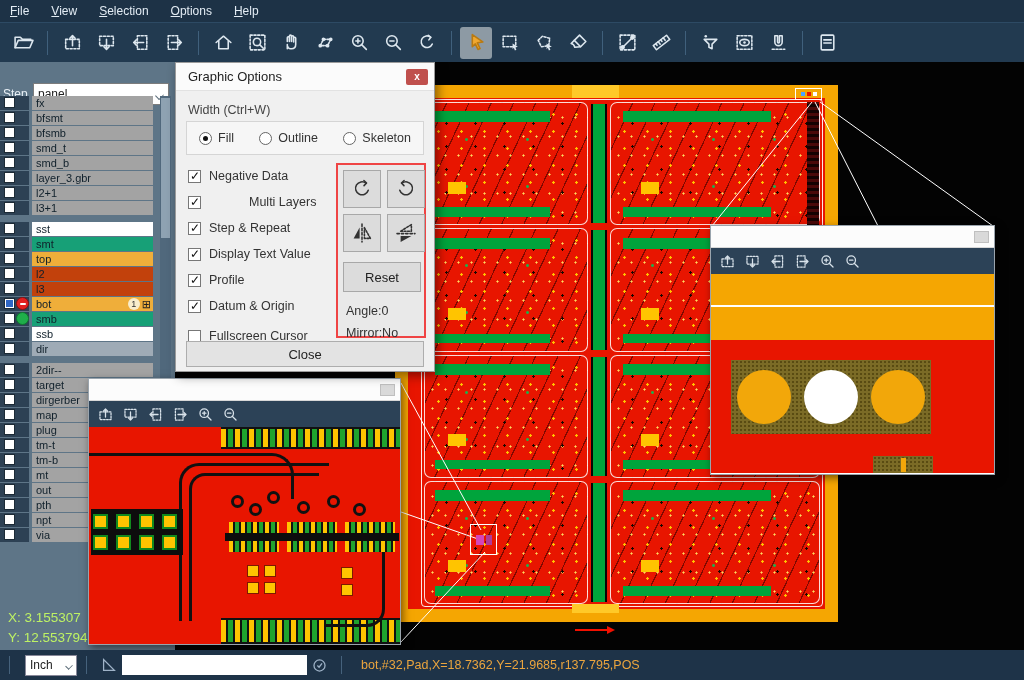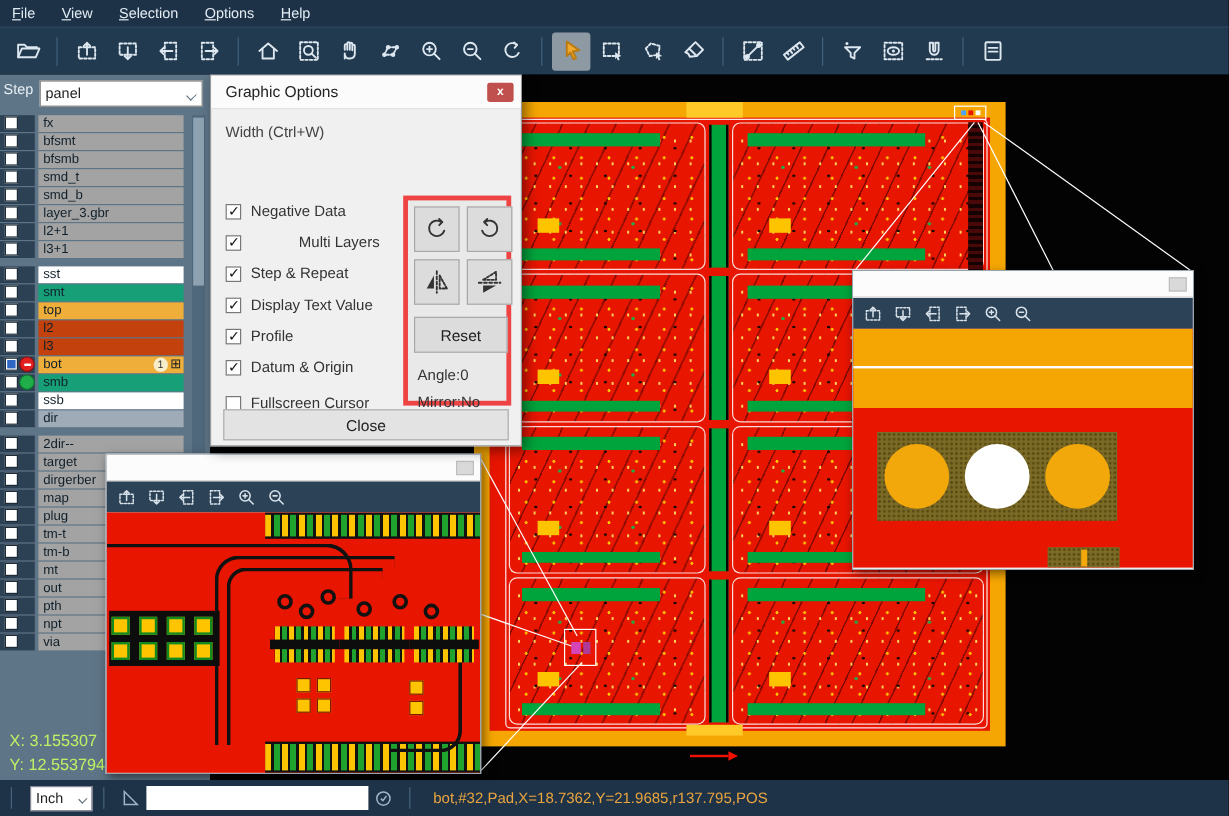--- a/index.html
+++ b/index.html
@@ -15,21 +15,21 @@
   
   .toolbar { position:absolute; left:0; top:22px; width:1024px; height:40px; background:#223a50;
              border-top:1px solid #2d4a64; display:flex; align-items:center; padding:0 6px; z-index:20; }
   .tbtn { width:32px; height:32px; display:flex; align-items:center; justify-content:center;
           color:#dde7ef; border-radius:3px; margin:0 1px; }
   .tbtn.active { background:#8d9aa4; }
   .tsep { width:1px; height:24px; background:#40607c; margin:0 7px; }
 
   
   .sidebar { position:absolute; left:0; top:62px; width:175px; height:588px; background:#5e7587; z-index:4; }
-  .step-row { position:absolute; left:3px; top:5px; right:6px; height:23px; display:flex; }
+  .step-row { position:absolute; left:3px; top:20px; right:6px; height:23px; display:flex; align-items:center; }
   .step-label { color:#e9f0f6; font-size:12px; width:30px; }
   .fakeselect { flex:1; height:22px; background:#fff; border:1px solid #7c7c7c; display:flex;
                 align-items:center; font-size:12px; color:#222; padding:0 4px; position:relative; }
   .fakeselect .chev { position:absolute; right:5px; top:8px; width:7px; height:7px;
                       border-left:1.5px solid #5a6b78; border-bottom:1.5px solid #5a6b78; transform:rotate(-45deg) scale(1,.8); }
   .layerlist { position:absolute; left:0; top:34px; right:0; }
   .lgroup { margin-bottom:7px; }
   .lrow { display:flex; align-items:center; height:14px; margin-bottom:1px; position:relative; }
   .cbcell { width:29px; height:14px; background:#2d4154; position:relative; flex:none; }
   .cb { position:absolute; left:4px; top:1px; width:11px; height:11px; background:#fff; border:1px solid #1d2b36; }
@@ -134,21 +134,21 @@
             font-size:10px; font-weight:bold; text-align:center; line-height:15px; border-radius:2px; }
   .dwidth { position:absolute; left:12px; top:40px; color:#444; }
   .rgroup { position:absolute; left:10px; top:58px; right:10px; height:34px; border:1px solid #d5d5d5;
             background:#f6f6f6; display:flex; align-items:center; justify-content:space-between; padding:0 12px; }
   .radio { display:flex; align-items:center; gap:6px; }
   .rdot { width:13px; height:13px; border-radius:50%; border:1px solid #666; background:#fff; position:relative; flex:none; }
   .rdot.sel::after { content:""; position:absolute; left:3px; top:3px; width:5px; height:5px; border-radius:50%; background:#111; }
   .dcheck { position:absolute; left:12px; display:flex; align-items:center; gap:8px; }
   .dbox { width:13px; height:13px; background:#fff; border:1px solid #777; position:relative; flex:none; }
   .dbox.checked::after { content:"\2713"; position:absolute; left:1px; top:-2px; font-size:12px; color:#111; }
-  .rpanel { position:absolute; left:160px; top:100px; width:90px; height:175px; background:#e9e9e9; border:4px solid #ef4444; }
+  .rpanel { position:absolute; left:160px; top:100px; width:90px; height:175px; background:#e9e9e9; border:2px solid #ef4444; }
   .tgrid { display:grid; grid-template-columns:38px 38px; gap:6px; padding:5px; }
   .tbtn2 { width:38px; height:38px; background:#dcdcdc; border:1px solid #a8a8a8; display:flex;
            align-items:center; justify-content:center; color:#333; }
   .resetbtn { margin:5px; width:78px; height:30px; background:#dcdcdc; border:1px solid #a8a8a8;
               font-size:13px; color:#222; display:flex; align-items:center; justify-content:center; }
   .anginfo { margin:8px 0 0 8px; color:#333; line-height:22px; }
   .closebtn { position:absolute; left:10px; right:10px; top:278px; height:26px; background:#e3e3e3;
               border:1px solid #adadad; display:flex; align-items:center; justify-content:center; font-size:13px; color:#222; }
 </style>
 </head>
@@ -617,20 +617,34 @@
         <div class="thumb"></div>
       </div>
     <div class="coords" style="top:548px">X: 3.155307</div>
     <div class="coords" style="top:568px">Y: 12.553794</div>
   </div>
 
   <div class="dialog">
     <div class="dtitle">Graphic Options</div>
     <div class="dclose">x</div>
     <div class="dwidth">Width (Ctrl+W)</div>
+    <div class="rgroup" id="radiogroup">
+        <div class="radio">
+          <span class="rdot sel"></span>
+          <span>Fill</span>
+        </div>
+        <div class="radio">
+          <span class="rdot"></span>
+          <span>Outline</span>
+        </div>
+        <div class="radio">
+          <span class="rdot"></span>
+          <span>Skeleton</span>
+        </div>
+      </div>
     <div id="checklist">
         <div class="dcheck" style="top: 106px;">
           <span class="dbox checked"></span>
           <span>Negative Data</span>
         </div>
         <div class="dcheck" style="top: 132px; gap: 48px;">
           <span class="dbox checked"></span>
           <span>Multi Layers</span>
         </div>
         <div class="dcheck" style="top: 158px;">

